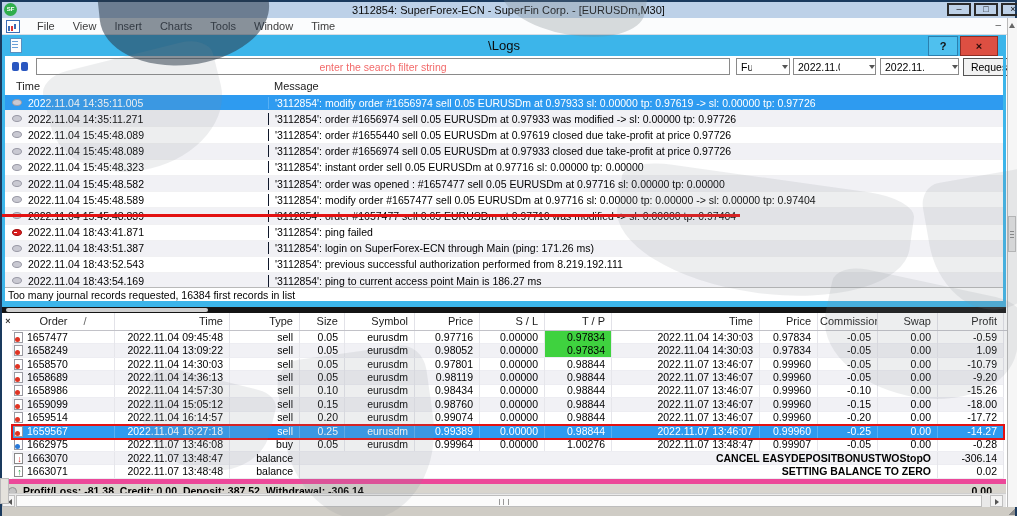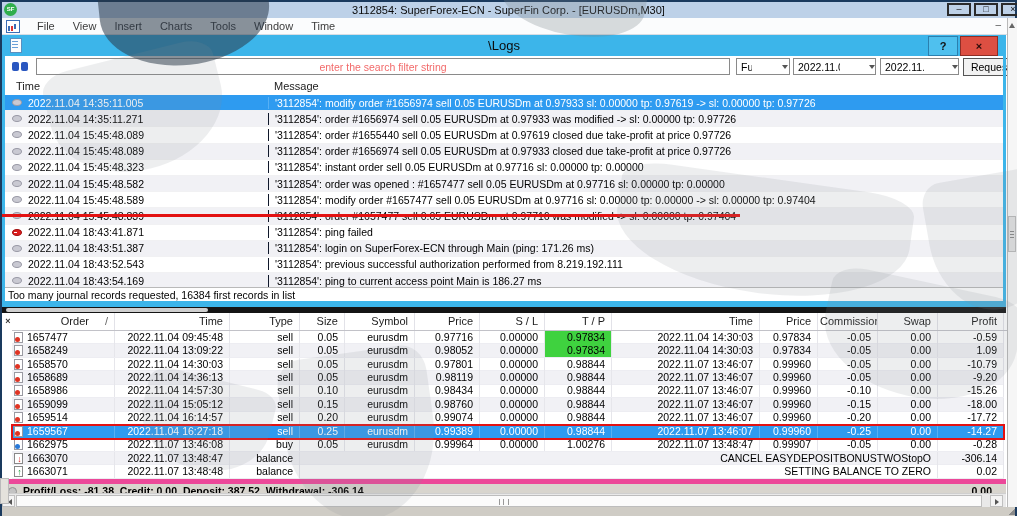--- a/index.html
+++ b/index.html
@@ -73,31 +73,31 @@
   .black-strip{position:absolute;left:2px;top:307px;width:1004px;height:6px;background:#141414;}
   .black-strip .thumb{position:absolute;left:4px;top:1px;width:202px;height:4px;background:#cfcfcf;border-radius:2px;}
   
   .orders{position:absolute;left:2px;top:313px;width:1004px;height:194px;background:#fff;}
   .orders-close{position:absolute;left:1px;top:2px;width:10px;height:12px;font-size:9px;line-height:12px;
         color:#333;text-align:center;font-weight:bold;}
   .ogrid{display:grid;grid-template-columns:103px 115px 70px 45px 70px 65px 65px 67px 148px 58px 60px 60px 66px;
         margin-left:10px;width:992px;box-sizing:border-box;}
   .ohead{position:absolute;left:0;top:0;width:100%;height:18px;border-bottom:1px solid #c2c2c8;background:#fff;}
   .ohead .hc{padding:2px 6px 0 2px;text-align:right;border-right:1px solid #e2e2e8;color:#1c1c1c;white-space:nowrap;overflow:hidden;}
-  .ohead .hc.first{text-align:right;padding-left:6px;}
+  .ohead .hc.first{text-align:center;padding-left:6px;}
   .ohead .sort{color:#666;margin-left:16px;}
   .orows{position:absolute;left:0;top:18px;width:100%;height:148px;overflow:hidden;}
   .orow{height:13.45px;font-size:10.5px;align-items:center;border-bottom:1px solid #ededf2;}
   .orow:nth-child(even){background:#f1f1f5;}
   .orow .c{padding:0 6px 0 2px;text-align:right;border-right:1px solid #e6e6eb;white-space:nowrap;overflow:hidden;line-height:13px;}
   .orow .c.first{text-align:left;padding-left:2px;display:flex;align-items:center;gap:4px;}
   .orow.sel{background:#2e9bf0;color:#fff;position:relative;z-index:15;outline:2px solid #e31212;outline-offset:-1px;}
   .orow.sel .c{border-right-color:#57b0f5;}
   .tp-green{background:#3fd23f;}
-  .bal-desc{grid-column:4/13;}
+  .bal-desc{grid-column:4/13;font-weight:bold;}
   .oi{display:inline-block;width:9px;height:11px;background:#fff;border:1px solid #9a9aa2;position:relative;box-sizing:border-box;flex:0 0 9px;}
   .oi::after{content:"";position:absolute;left:0px;bottom:0px;width:5px;height:5px;border-radius:50%;}
   .oi.sell::after{background:#e03423;}
   .oi.buy::after{background:#2979d8;}
   .oi.bal{border-color:#888;}
   .oi.bal::after{display:none;}
   .oi.bal span{position:absolute;left:0;top:-1px;width:9px;text-align:center;font-size:9px;font-weight:bold;}
   .oi.bal .dn{color:#d22;}
   .oi.bal .up{color:#1d9b3a;}
   .ofoot{position:absolute;left:0;top:166px;width:100%;height:14px;background:#d8d5ce;border-top:5px solid #ec4899;

